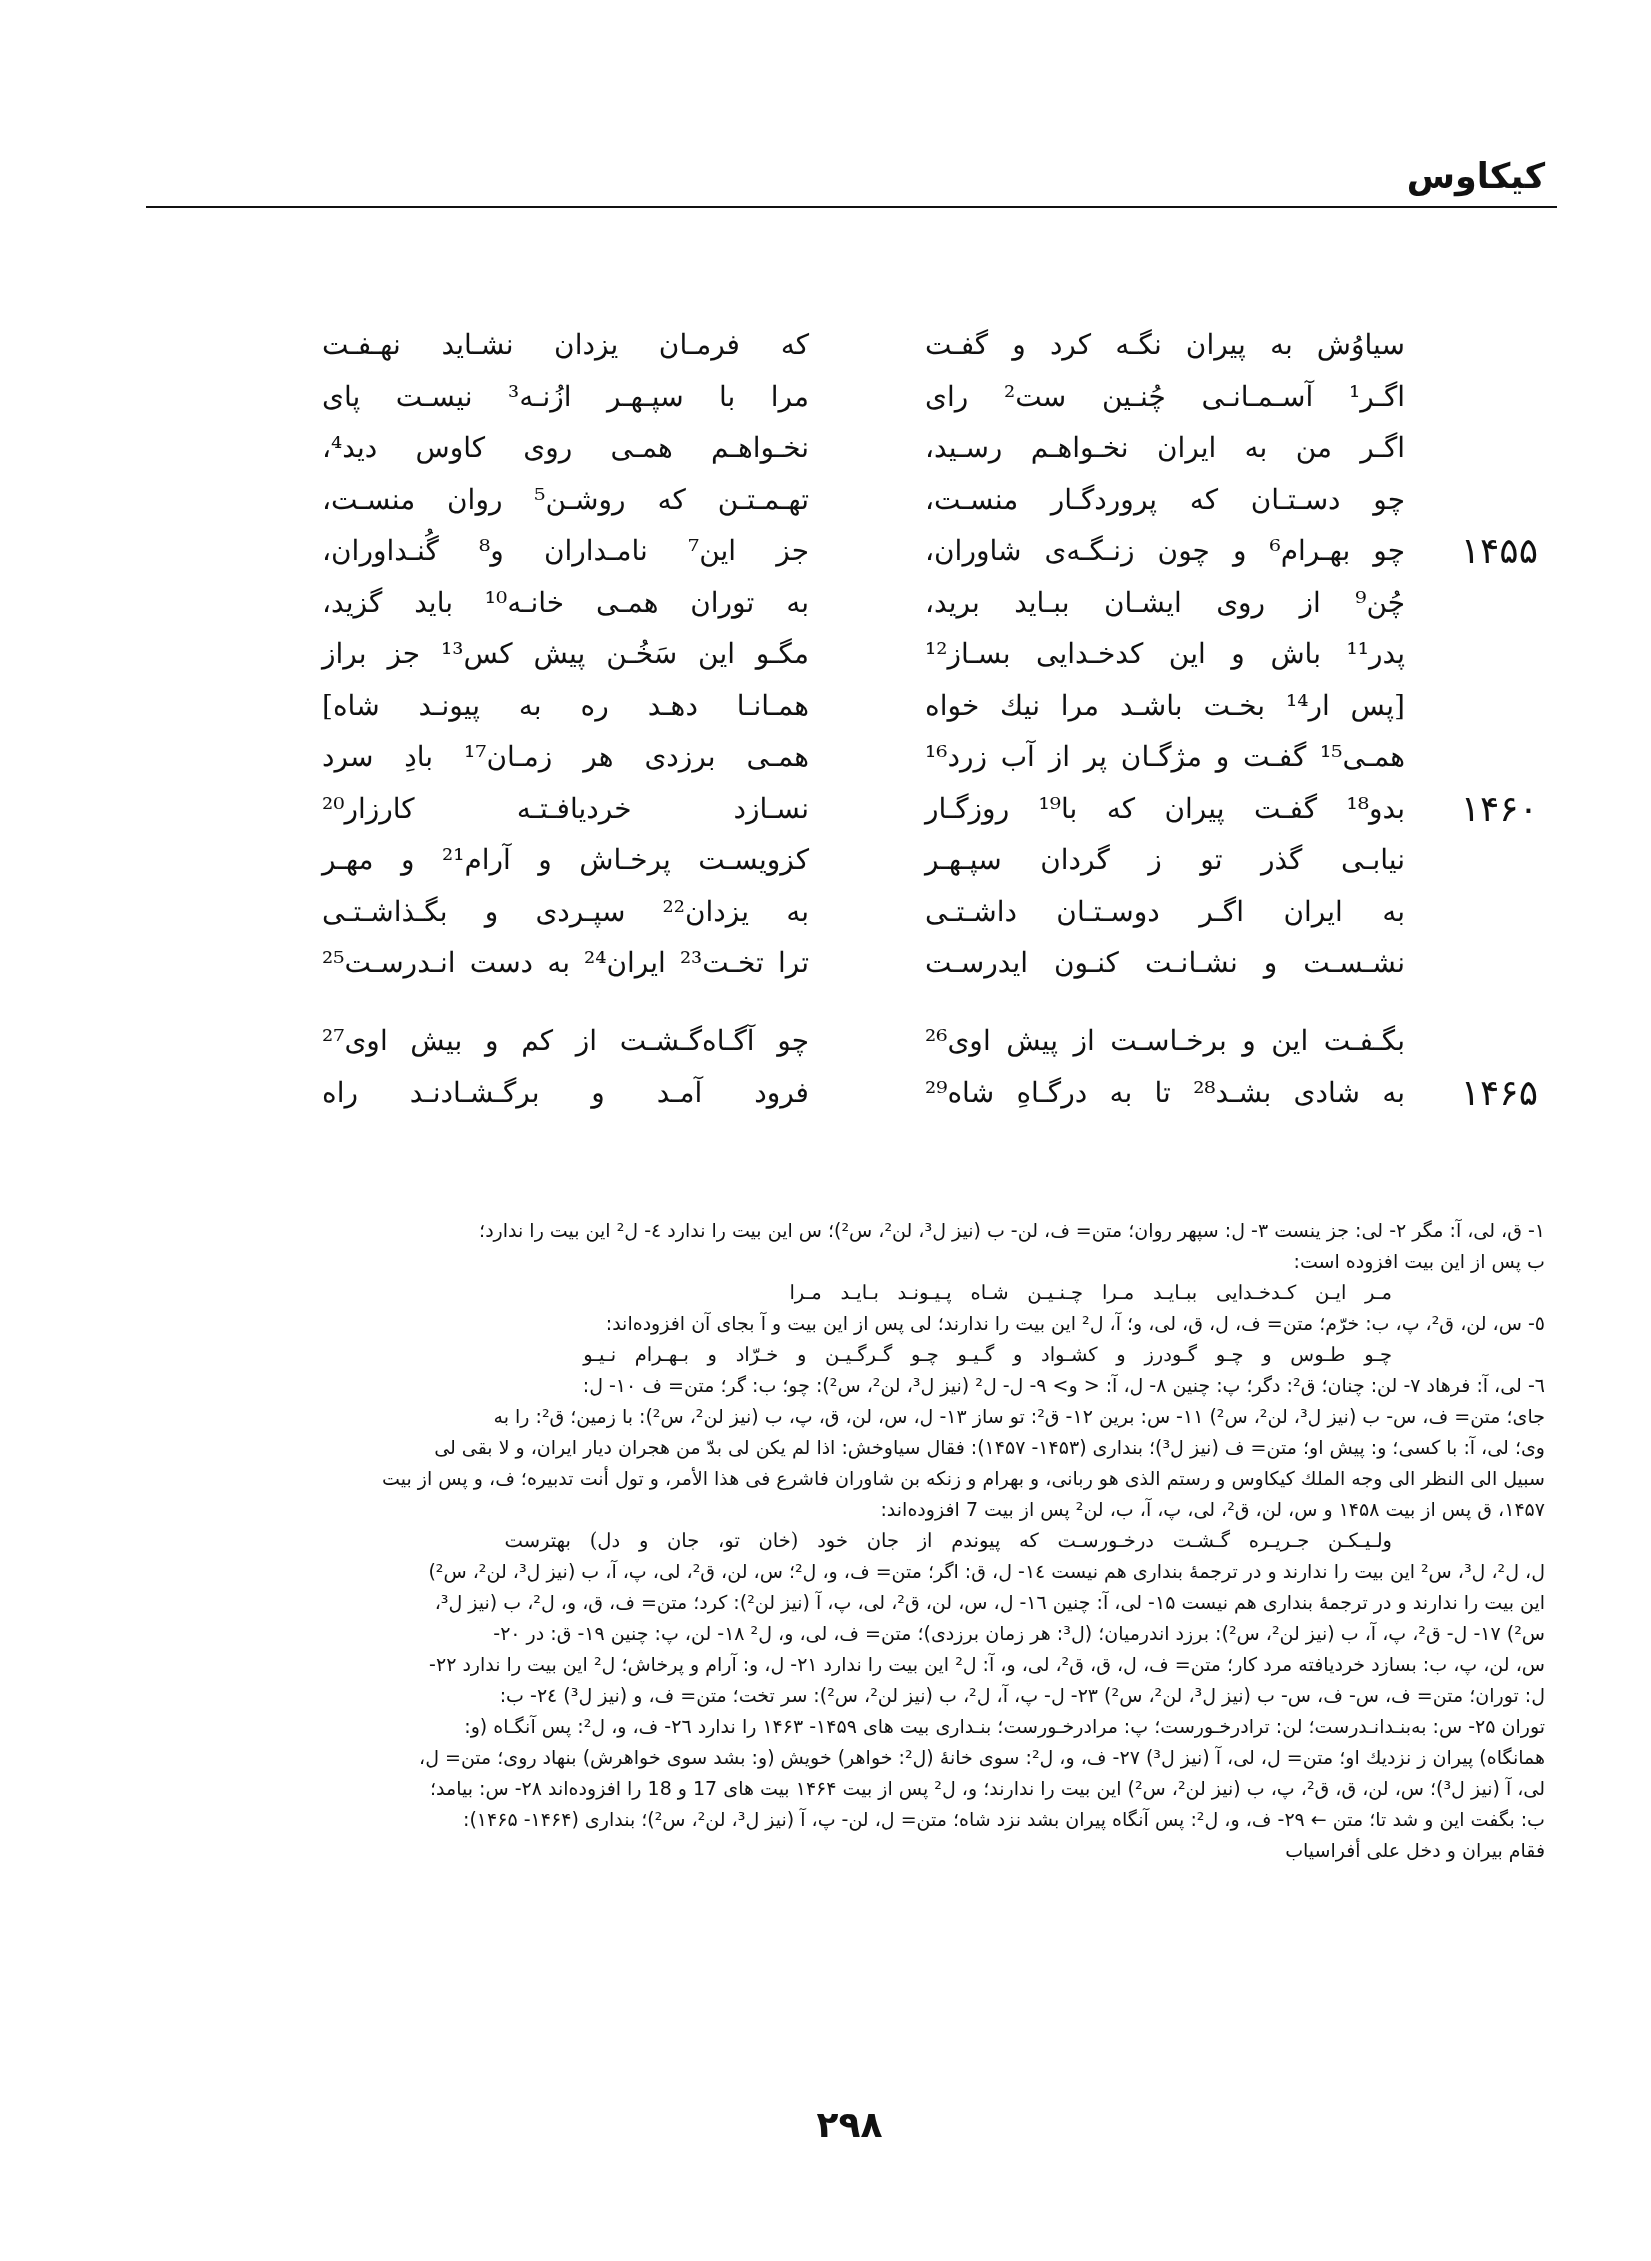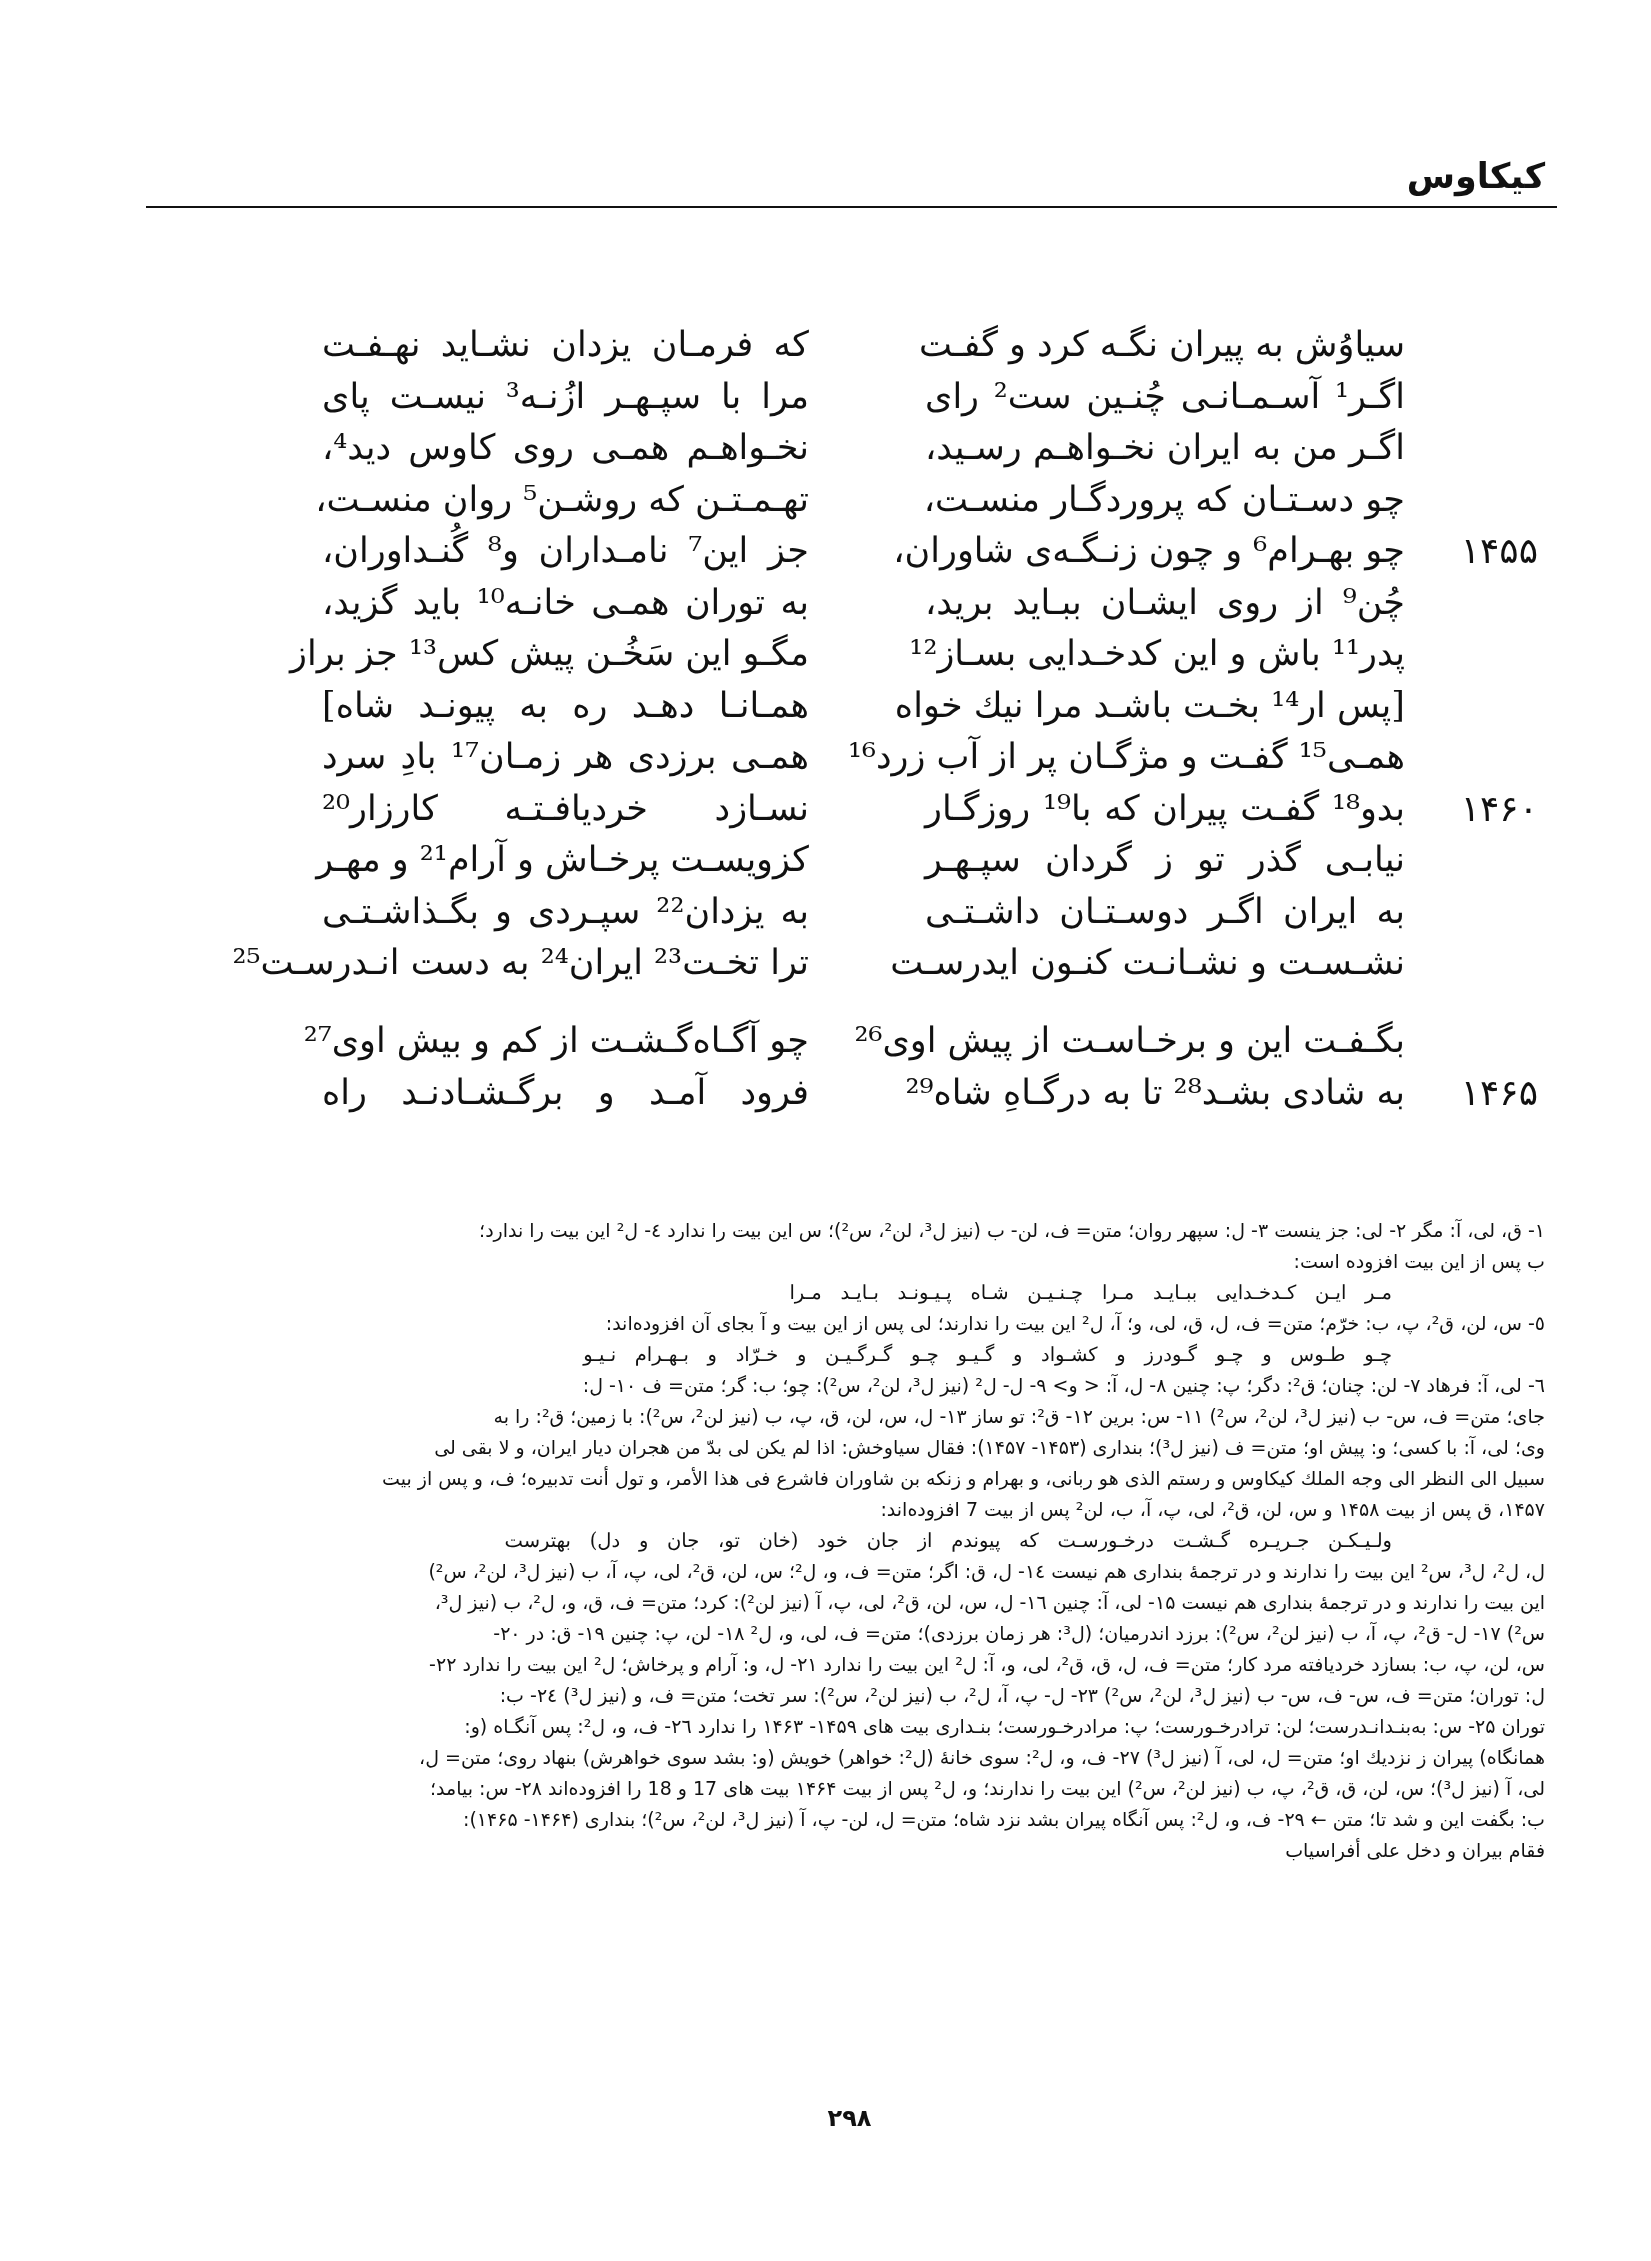--- a/index.html
+++ b/index.html
@@ -13,41 +13,41 @@
     font-family: "DejaVu Sans", sans-serif; font-weight: bold; font-size: 35px; line-height: 42px;
   }
   .head-rule {
     position: absolute; left: 132px; right: 155px; top: 206px; height: 0;
     border-top: 2.1px solid #111111;
   }
   .poem { position: absolute; top: 320px; left: 0; width: 1651px; height: 822px; }
   .verse-row { position: absolute; left: 0; width: 1651px; height: 49px; }
   .hemistich {
     position: absolute; top: 0; height: 49px; line-height: 49px;
-    font-family: "DejaVu Serif", serif; font-size: 35px; white-space: nowrap;
+    font-family: "DejaVu Serif", serif; font-size: 28px; white-space: nowrap;
     text-align: justify; text-align-last: justify;
   }
   .hemistich.right { right: 260px; width: 480px; }
   .hemistich.left  { right: 856px; width: 487px; }
   .line-num {
     position: absolute; right: 127px; top: 0; width: 97px; height: 49px; line-height: 49px;
     font-family: "DejaVu Sans", sans-serif; font-size: 36px; text-align: right;
   }
   .notes {
     position: absolute; top: 1215px; right: 167px; width: 1345px;
     font-family: "DejaVu Sans", sans-serif; font-size: 19px; line-height: 31px; text-align: justify;
   }
   .note-line { display: block; white-space: nowrap; overflow: hidden; height: 31px; }
   .note-verse {
     display: block; white-space: nowrap; height: 31px; line-height: 31px;
     font-family: "DejaVu Serif", serif; font-size: 19.5px; padding-right: 153px; word-spacing: 12.5px;
   }
   .page-number {
     position: absolute; left: 787px; top: 2104px; width: 97px; text-align: center;
-    font-family: "DejaVu Sans", sans-serif; font-weight: bold; font-size: 24px; direction: rtl;
+    font-family: "DejaVu Sans", sans-serif; font-weight: bold; font-size: 36px; direction: rtl;
   }
 </style>
 </head>
 <body>
 
 <div class="page">
 
   <div class="running-head">کیکاوس</div>
   <div class="head-rule"></div>
 

